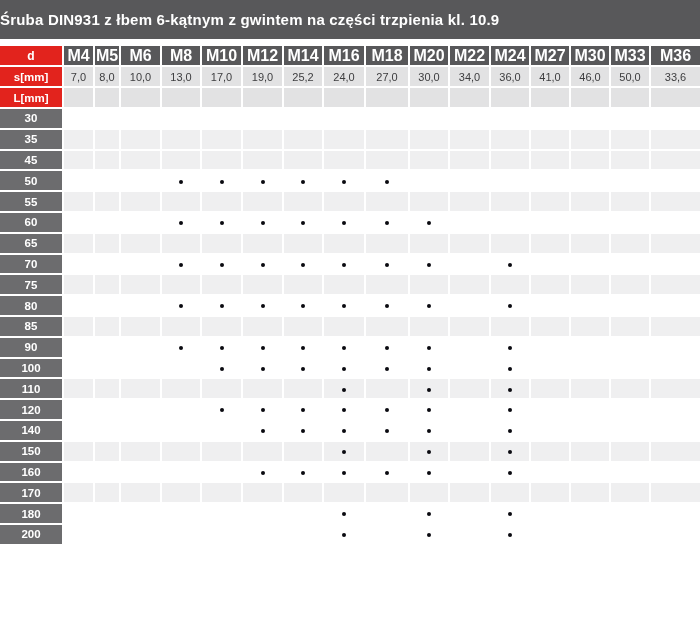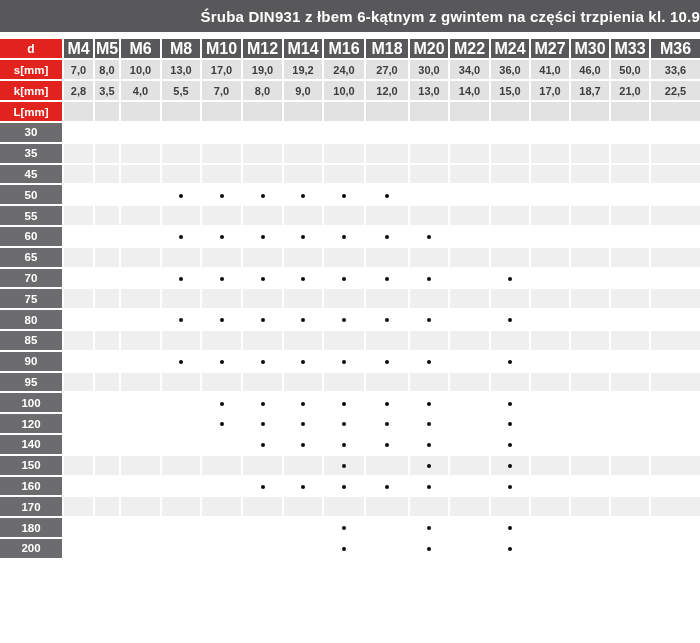--- a/index.html
+++ b/index.html
@@ -2,22 +2,22 @@
 <html style="--c-header-dark: #58585a; --c-row-label: #6c6c6e; --c-accent-red: #e2231d; --c-spec-cell: #e2e2e3; --c-alt-row: #efeff0; --c-row-white: #ffffff; --c-value-text: #3d3d3f; --c-header-text: #ffffff; --c-dot: #0a0a10; --c-background: #ffffff;"><head>
 <meta charset="utf-8">
 <style>
   html, body { margin: 0; padding: 0; }
   body {
     width: 700px; height: 643px; overflow: hidden;
     background: var(--c-background, #fff);
     font-family: "Liberation Sans", sans-serif;
   }
   .title-bar {
-    height: 32px; background: var(--c-header-dark, #58585a);
-    display: flex; align-items: center; justify-content: flex-end;
+    height: 39px; background: var(--c-header-dark, #58585a);
+    display: flex; align-items: center; justify-content: flex-start;
   }
   .title-bar h1 {
     margin: 0; color: var(--c-header-text, #fff);
     font-size: 15px; font-weight: 700; letter-spacing: 0.2px;
   }
   table.din {
     border-collapse: separate; border-spacing: 2px;
     table-layout: fixed; width: 704px;
     margin: 5px 0 0 -2px;
   }
@@ -27,21 +27,21 @@
     font-size: 16px; font-weight: 700; height: 19px;
   }
   thead th.corner, .spec th {
     background: var(--c-accent-red, #e2231d); color: var(--c-header-text, #fff);
     font-size: 11.5px; font-weight: 700;
   }
   thead th.corner { font-size: 12px; }
   .spec th, .spec td { height: 19px; }
   .spec td {
     background: var(--c-spec-cell, #e2e2e3); color: var(--c-value-text, #3d3d3f);
-    font-size: 11px; font-weight: 700;
+    font-size: 11px; font-weight: 400;
   }
   .len th {
     background: var(--c-row-label, #6c6c6e); color: var(--c-header-text, #fff);
     font-size: 11.5px; font-weight: 700; height: 15px;
   }
   .len td { background: var(--c-row-white, #ffffff); height: 18.8px; }
   .len.alt td { background: var(--c-alt-row, #efeff0); }
   .dot {
     display: inline-block; width: 4px; height: 4px; border-radius: 50%;
     background: var(--c-dot, #0a0a10); vertical-align: middle;
@@ -98,51 +98,32 @@
     </thead>
     <tbody id="spec-body">
         <tr class="spec">
           <th>s[mm]</th>
           <td>7,0</td>
           <td>8,0</td>
           <td>10,0</td>
           <td>13,0</td>
           <td>17,0</td>
           <td>19,0</td>
-          <td>19,2</td>
+          <td>25,2</td>
           <td>24,0</td>
           <td>27,0</td>
           <td>30,0</td>
           <td>34,0</td>
           <td>36,0</td>
           <td>41,0</td>
           <td>46,0</td>
           <td>50,0</td>
           <td>33,6</td>
         </tr>
         <tr class="spec">
-          <th>k[mm]</th>
-          <td>2,8</td>
-          <td>3,5</td>
-          <td>4,0</td>
-          <td>5,5</td>
-          <td>7,0</td>
-          <td>8,0</td>
-          <td>9,0</td>
-          <td>10,0</td>
-          <td>12,0</td>
-          <td>13,0</td>
-          <td>14,0</td>
-          <td>15,0</td>
-          <td>17,0</td>
-          <td>18,7</td>
-          <td>21,0</td>
-          <td>22,5</td>
-        </tr>
-        <tr class="spec">
           <th>L[mm]</th>
           <td></td>
           <td></td>
           <td></td>
           <td></td>
           <td></td>
           <td></td>
           <td></td>
           <td></td>
           <td></td>
@@ -377,50 +358,50 @@
           <td><span class="dot"></span></td>
           <td><span class="dot"></span></td>
           <td><span class="dot"></span></td>
           <td></td>
           <td><span class="dot"></span></td>
           <td></td>
           <td></td>
           <td></td>
           <td></td>
         </tr>
-        <tr class="len alt">
-          <th>95</th>
-          <td></td>
-          <td></td>
-          <td></td>
-          <td></td>
-          <td></td>
-          <td></td>
-          <td></td>
-          <td></td>
-          <td></td>
-          <td></td>
-          <td></td>
-          <td></td>
-          <td></td>
-          <td></td>
-          <td></td>
-          <td></td>
-        </tr>
         <tr class="len">
           <th>100</th>
           <td></td>
           <td></td>
           <td></td>
           <td></td>
           <td><span class="dot"></span></td>
           <td><span class="dot"></span></td>
           <td><span class="dot"></span></td>
           <td><span class="dot"></span></td>
           <td><span class="dot"></span></td>
+          <td><span class="dot"></span></td>
+          <td></td>
+          <td><span class="dot"></span></td>
+          <td></td>
+          <td></td>
+          <td></td>
+          <td></td>
+        </tr>
+        <tr class="len alt">
+          <th>110</th>
+          <td></td>
+          <td></td>
+          <td></td>
+          <td></td>
+          <td></td>
+          <td></td>
+          <td></td>
+          <td><span class="dot"></span></td>
+          <td></td>
           <td><span class="dot"></span></td>
           <td></td>
           <td><span class="dot"></span></td>
           <td></td>
           <td></td>
           <td></td>
           <td></td>
         </tr>
         <tr class="len">
           <th>120</th>

